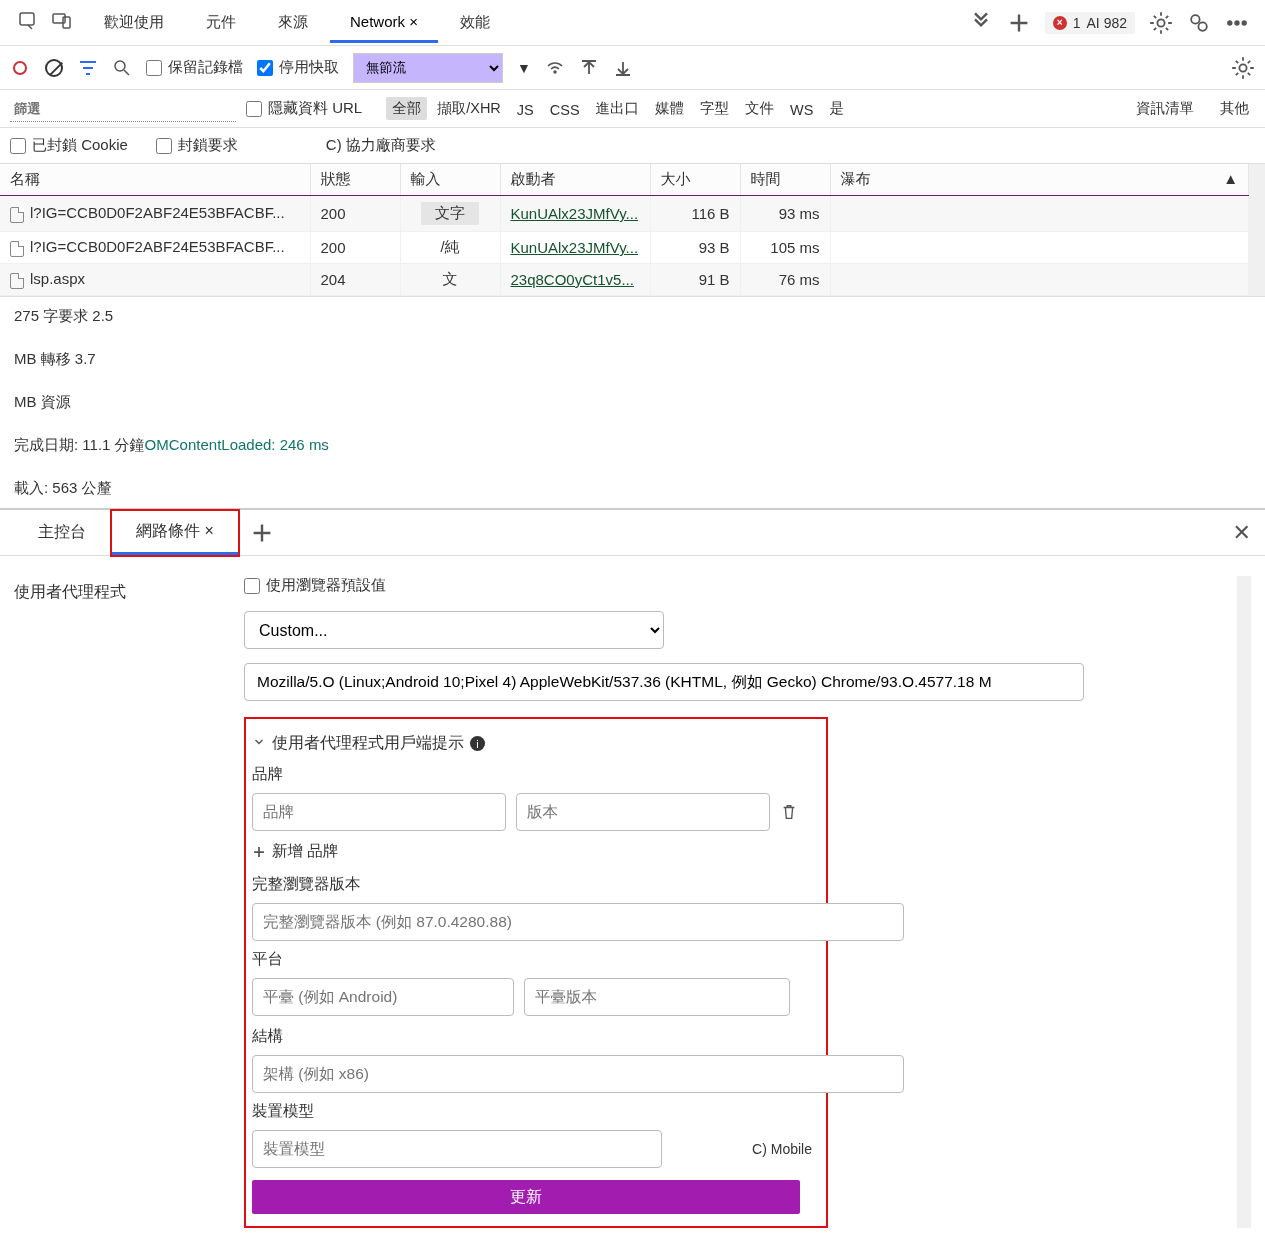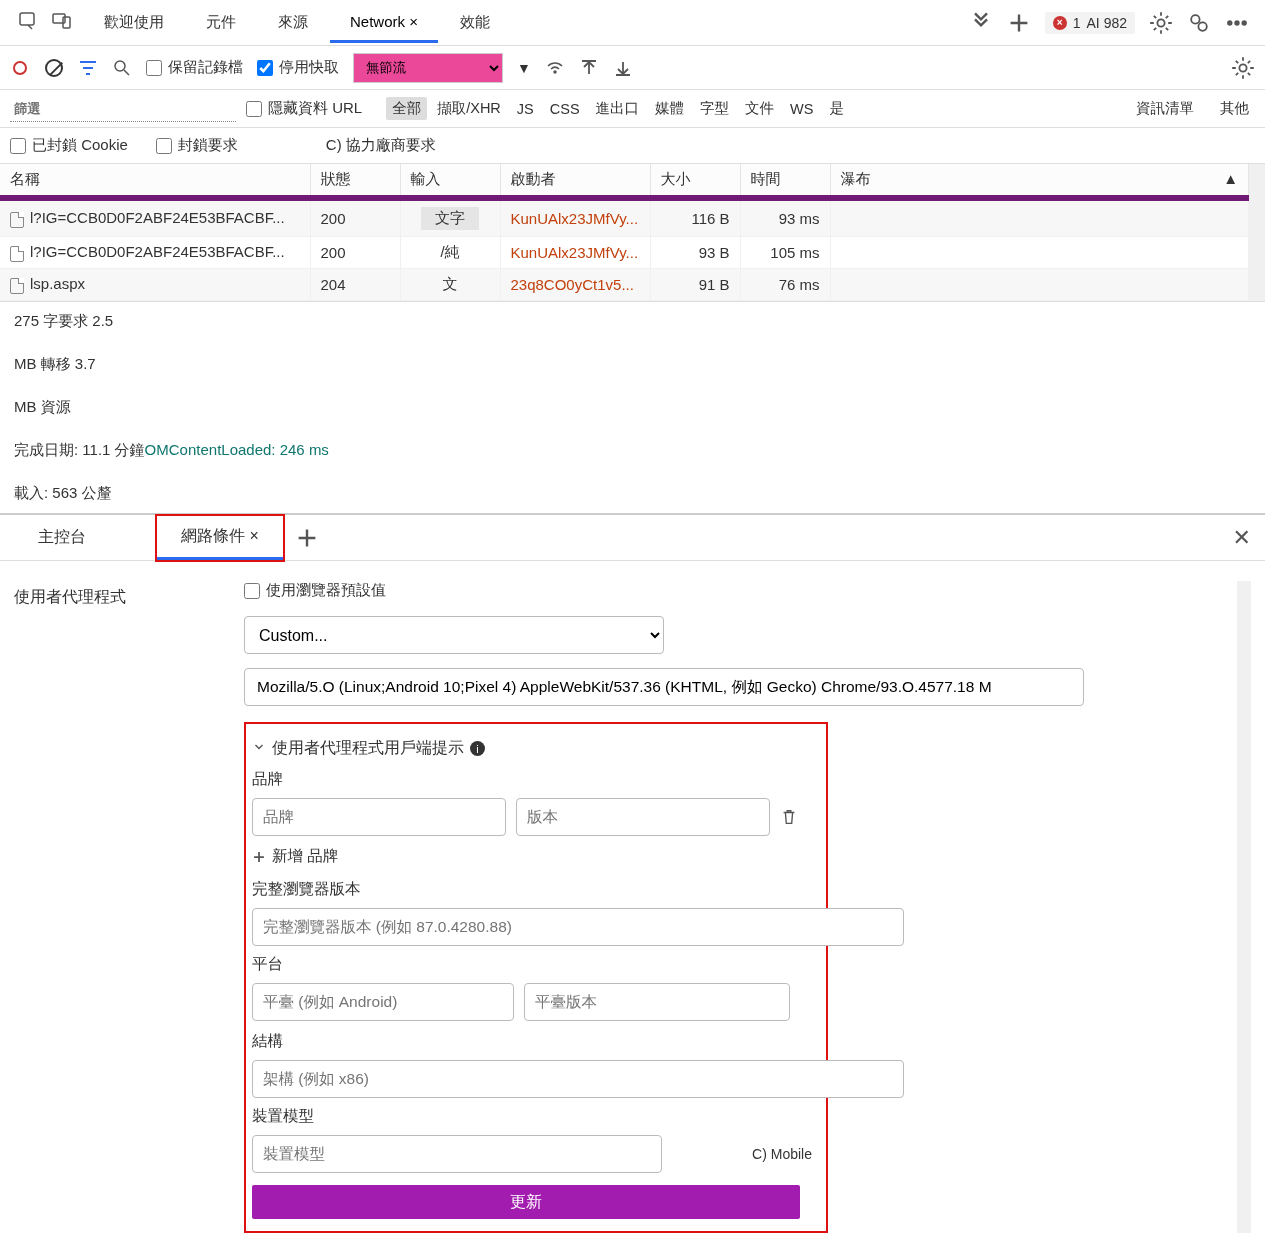--- a/index.html
+++ b/index.html
@@ -18,62 +18,62 @@
 
 
 .toolbar { display:flex; align-items:center; height: 44px; border-bottom:1px solid #ddd; padding:0 10px; gap:14px; }
 .tool-icon { width:20px; height:20px; display:flex; align-items:center; justify-content:center; cursor:pointer; }
 .rec { width:14px; height:14px; border-radius:50%; border:2px solid #c33; }
 .ban { width:18px; height:18px; border-radius:50%; border:2px solid #333; position:relative; }
 .ban::after { content:''; position:absolute; width:2px; height:18px; background:#333; transform:rotate(45deg); left:8px; top:-1px; }
 .filter-icon { color:#2c6bed; }
 .chk { display:flex; align-items:center; gap:6px; font-size:15px; }
 .chk input { width:16px; height:16px; }
-.throttle-sel { height:30px; padding:0 8px; min-width:150px; border:1px solid #ccc; background:#ec4899; }
+.throttle-sel { height:30px; padding:0 8px; min-width:150px; border:1px solid #ccc; background:#c4b5fd; }
 .toolbar-right { margin-left:auto; display:flex; gap:18px; }
 
 
 .filter-row { display:flex; align-items:center; height:38px; border-bottom:1px solid #ddd; padding:0 10px; gap:10px; font-size:14.5px; }
 .filter-input { width: 226px; height:26px; border:none; border-bottom:1px dotted #888; padding:2px 4px; outline:none;font-weight:bold; }
 .ftype { padding:2px 6px; cursor:pointer; color:#333; }
 .ftype.sel { background:#ddd; border-radius:2px; }
-.ftype-group { margin-left:14px; display:flex; gap:4px; align-items:center; }
+.ftype-group { margin-left:14px; display:flex; gap:4px; align-items:flex-end; }
 .ftype-right { margin-left:auto; display:flex; gap:14px; }
 
 
 .filter-row2 { display:flex; align-items:center; height:36px; border-bottom:1px solid #ddd; padding:0 10px; gap:28px; font-size:15px; }
 
 
 .net-table { width:100%; border-collapse:collapse; font-size:15px; }
-.net-table th { text-align:left; padding:6px 10px; border-bottom:6px solid #701a75; border-right:1px solid #e5e5e5; font-weight:400; color:#333; background:#fcfcfc; }
+.net-table th { text-align:left; padding:6px 10px; border-bottom:1px solid #701a75; border-right:1px solid #e5e5e5; font-weight:400; color:#333; background:#fcfcfc; }
 .net-table td { padding:6px 10px; border-bottom:1px solid #f0f0f0; border-right:1px solid #f0f0f0; }
 .net-table tr:nth-child(odd) td { background:#f7f7f7; }
 .col-name { width:310px; }
 .col-status { width:90px; }
 .col-type { width:100px; text-align:center; }
 .col-init { width:150px; }
 .col-size { width:90px; text-align:right; }
 .col-time { width:90px; text-align:right; }
 .file-ico { display:inline-block; width:14px; height:16px; border:1px solid #888; border-radius:2px; margin-right:6px; vertical-align:middle; position:relative; }
 .file-ico::after { content:''; position:absolute; right:-1px; top:-1px; width:5px; height:5px; background:#fff; border-left:1px solid #888; border-bottom:1px solid #888; }
 .type-pill { background:#e5e5e5; padding:2px 14px; display:inline-block; }
-.initiator-link { color:#c2410c; }
+.initiator-link { color:#14532d; text-decoration:underline; }
 .table-scroll { display:flex; }
 .table-body { flex:1; }
 .scroll-gutter { width:16px; background:#f0f0f0; }
 
 
 .summary { display:flex; gap:24px; padding:10px 14px; font-size:15px; border-top:1px solid #ddd;flex-direction:column; }
 .summary .blue { color:#0f766e; }
 
 
 .drawer-tabs { display:flex; align-items:center; height:48px; border-top:1px solid #ccc; border-bottom:1px solid #ddd; padding:0 14px; gap:0; border-top:2px solid #ccc; }
 .drawer-tab { padding:10px 24px; font-size:16px; cursor:pointer; }
 .drawer-tab.active { border-bottom:3px solid #2c6bed; }
-.red-box { border:2px solid #d11; padding: 0; margin-left: 45px; }
+.red-box { border:2px solid #d11; padding: 0; }
 .drawer-close { margin-left:auto; font-size:22px; cursor:pointer; color:#555; }
 
 
 .drawer-content { padding:20px 14px 14px; display:flex; gap:20px; border-bottom:0; }
 .drawer-inner { flex:1; position:relative; }
 .left-label { width:210px; padding-top:6px; font-size:16px; }
 .ua-row { display:flex; align-items:center; gap:8px; margin-bottom:16px; font-size:16px; }
 .sel-wide { width:420px; height:38px; border:1px solid #bbb; border-radius:4px; padding:0 10px; background:#fff; font-size:16px; margin-bottom:14px; }
 .ua-text { width:840px; height:38px; border:1px solid #bbb; border-radius:4px; padding:0 12px; font-size:15.5px; }
 

